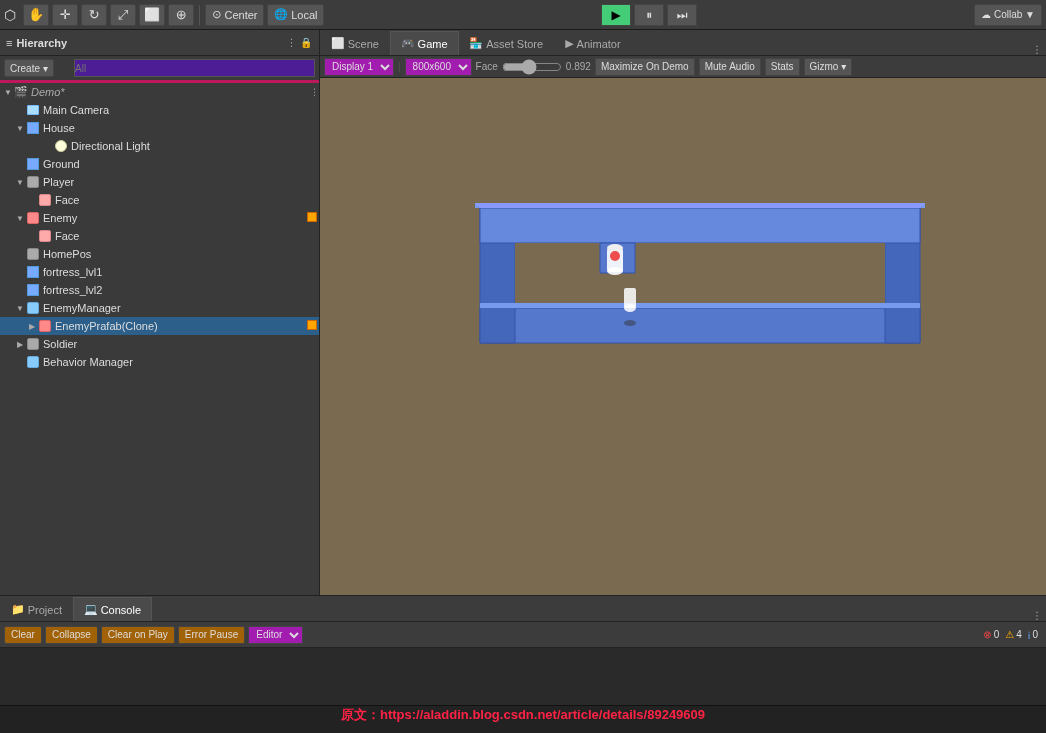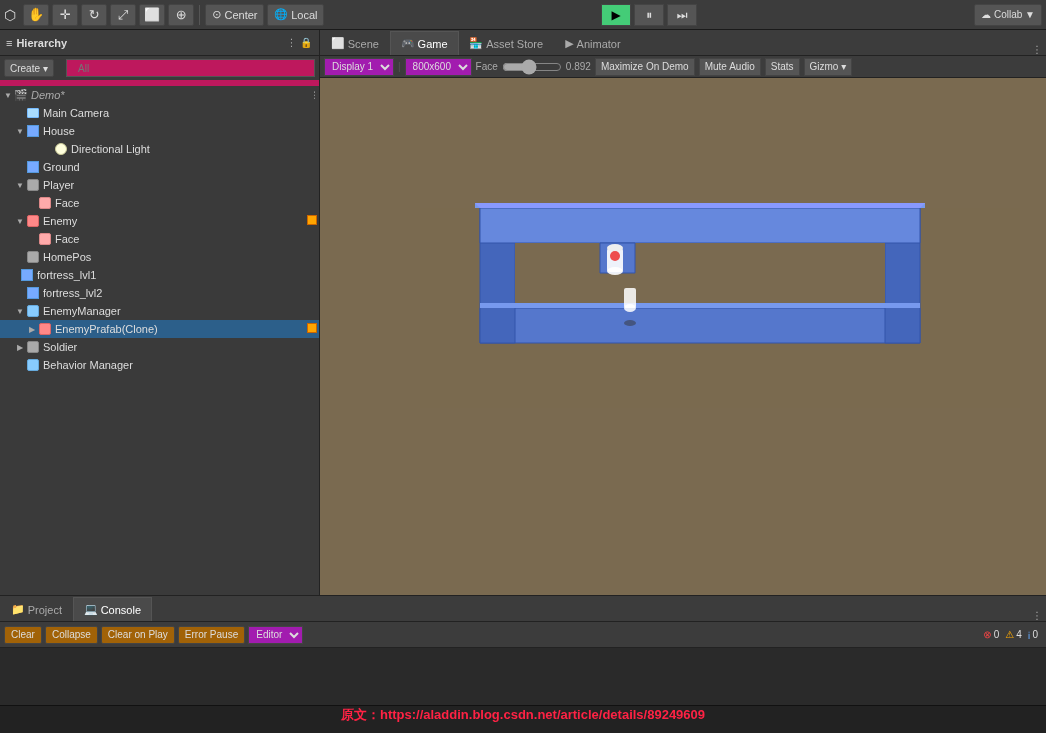--- a/index.html
+++ b/index.html
@@ -79,24 +79,24 @@
       height: 26px;
     }
     #hierarchy-title {
       font-weight: bold;
       font-size: 11px;
       color: #ddd;
     }
     #hierarchy-toolbar {
       display: flex;
       align-items: center;
-      gap: 12px;
+      gap: 20px;
       padding: 3px 4px;
       background: #3a3a3a;
-      border-bottom: 6px solid #be185d;
+      border-bottom: 3px solid #be185d;
     }
     #hierarchy-search {
       flex: 1;
       background: #2a2a2a;
       border: 1px solid #555;
       color: #ddd;
       padding: 2px 4px;
       font-size: 10px;
       height: 18px;
     }
@@ -418,21 +418,21 @@
         <span id="hierarchy-title">Hierarchy</span>
         <span style="margin-left:auto; font-size:10px; color:#aaa;">⋮</span>
         <span style="font-size:10px; color:#aaa;">🔒</span>
       </div>
 
       <div id="hierarchy-toolbar">
         <button class="toolbar-btn" style="height:18px; padding:0 5px; font-size:10px;">
           <span>Create</span>
           <span>▾</span>
         </button>
-        <input type="text" id="hierarchy-search" style="flex: 1 1 0%; background: #be185d; border: 1px solid rgb(85, 85, 85); color: rgb(221, 221, 221); padding: 1px 11px; font-size: 10px; height: 18px;" placeholder="All">
+        <input type="text" id="hierarchy-search" style="flex: 1 1 0%; background: #4c1d95; border: 1px solid rgb(85, 85, 85); color: rgb(221, 221, 221); padding: 1px 0; font-size: 10px; height: 18px;" placeholder="All">
       </div>
 
       <div id="hierarchy-content">
 
         <div class="tree-item" style="padding-left:2px;">
           <span class="expand-btn">▼</span>
           <span class="tree-icon" style="font-size:11px;">🎬</span>
           <span class="tree-label scene">Demo*</span>
           <span style="margin-left:auto; font-size:9px; color:#aaa;">⋮</span>
         </div>
@@ -505,21 +505,21 @@
         </div>
 
         <div class="tree-item" style="padding-left:14px;">
           <span class="expand-btn"></span>
           <span class="tree-icon">
             <span class="icon-generic"></span>
           </span>
           <span class="tree-label">HomePos</span>
         </div>
 
-        <div class="tree-item" style="padding-left:8px;">
+        <div class="tree-item" style="padding-left:14px;">
           <span class="expand-btn"></span>
           <span class="tree-icon">
             <span class="icon-cube"></span>
           </span>
           <span class="tree-label">fortress_lvl1</span>
         </div>
 
         <div class="tree-item" style="padding-left:14px;">
           <span class="expand-btn"></span>
           <span class="tree-icon">

